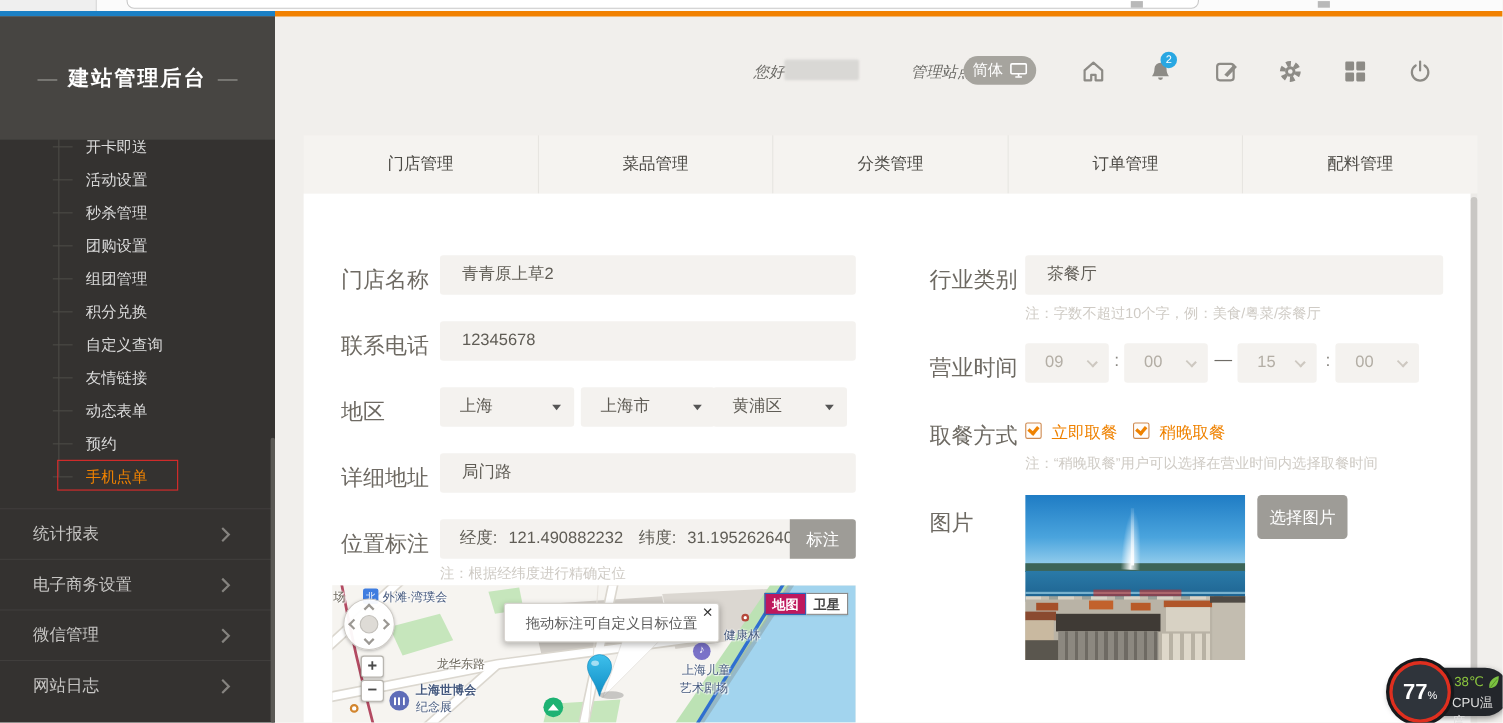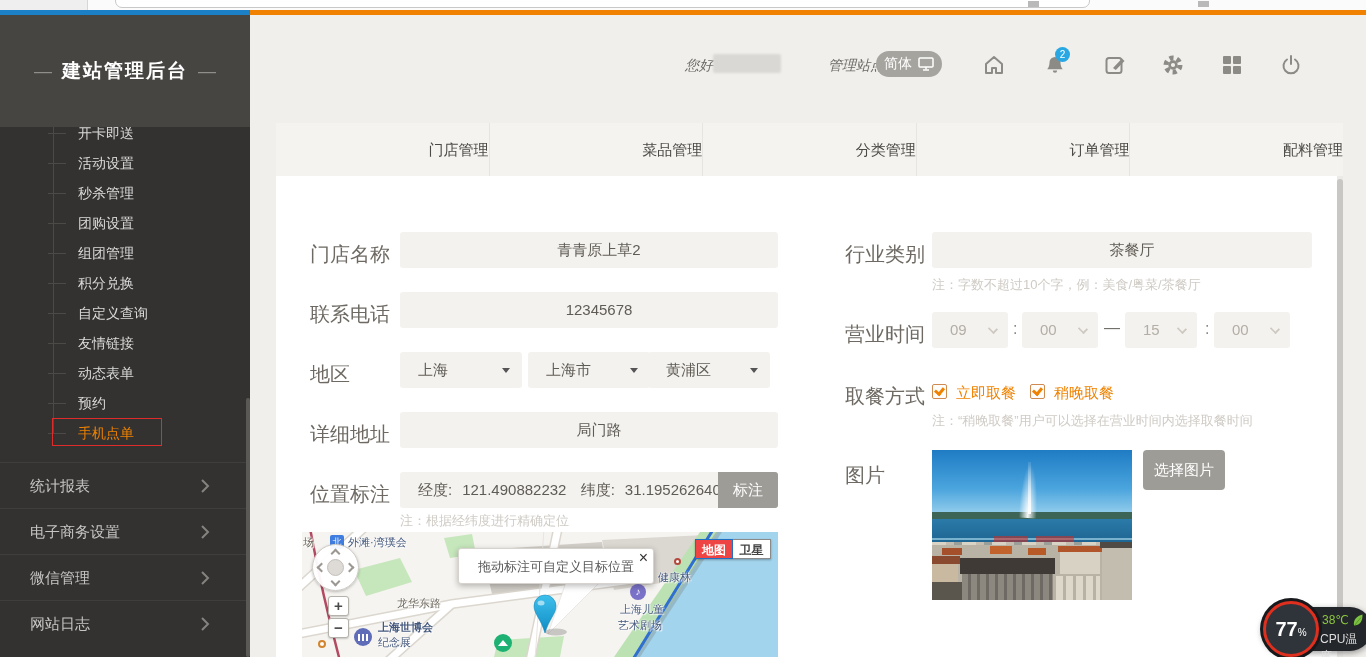--- a/index.html
+++ b/index.html
@@ -38,31 +38,31 @@
   .greet, .sitelbl { position:absolute; font-size:14px; color:#6b6a66;font-style:italic; }
   .blurname { position:absolute; left:713px; top:54px; width:68px; height:19px; background:#d9d8d5; border-radius:2px; filter:blur(1px); }
   .lang-pill { position:absolute; left:876px; top:51px; width:66px; height:26px; background:#a6a49e; border-radius:13px;
                color:#fff; font-size:14px; display:flex; align-items:center; justify-content:center; gap:6px; cursor:pointer; }
   .hicon { position:absolute; top:53px; width:24px; height:24px; color:#8d8b86; cursor:pointer; }
   .badge { position:absolute; left:1055px; top:47px; width:15px; height:15px; background:#29a7e2; border-radius:50%;
            color:#fff; font-size:10px; line-height:15px; text-align:center; z-index:2; }
 
   
   .tabbar { position:absolute; left:276px; top:123px; width:1067px; height:53px; background:#f5f3f0; display:flex; }
-  .tab { flex:1; line-height:53px; text-align:right; font-size:15px; color:#4c4a45; cursor:pointer; }
+  .tab { flex:1; line-height:53px; text-align:center; font-size:15px; color:#4c4a45; cursor:pointer; }
   .tab:not(:last-child) { border-right:1px solid #e7e5e1; }
 
   .panel { position:absolute; left:276px; top:176px; width:1061px; height:481px; background:#fff; }
   .vtrack { position:absolute; left:1337px; top:176px; width:6px; height:481px; background:#eceae7; }
   .vthumb { position:absolute; left:1337px; top:179px; width:6px; height:472px; background:#c9c7c4; border-radius:3px; }
 
   
   .flabel { position:absolute; font-size:20px; color:#6e6a63; }
   .ibox { position:absolute; height:36px; line-height:36px; background:#f4f2ef; border-radius:3px;
-          padding-left:20px; font-size:15px; color:#5f5c55;text-align:center; }
+          padding-left:20px; font-size:15px; color:#5f5c55; }
   .sel { position:absolute; height:36px; line-height:36px; background:#f4f2ef; border-radius:3px;
          padding-left:18px; font-size:15px; color:#5f5c55; cursor:pointer; }
   .sel .car { position:absolute; right:12px; top:16px; width:0; height:0;
               border-left:4px solid transparent; border-right:4px solid transparent; border-top:5px solid #555; }
   .hsel { color:#b3aea5; }
   .hsel .chev { position:absolute; right:11px; top:13px; width:8px; height:8px;
                 border-right:2px solid #cdc8c0; border-bottom:2px solid #cdc8c0; transform:rotate(45deg) scale(1,0.8); border-left:none; border-top:none; }
   .fnote { position:absolute; font-size:13px; color:#cfcbc5; white-space:nowrap; }
   .locbox { position:absolute; left:400px; top:472px; width:378px; height:36px; background:#f4f2ef; border-radius:3px;
             line-height:36px; font-size:15px; color:#5f5c55; padding-left:18px; white-space:nowrap; }
@@ -103,21 +103,21 @@
   .pan .a { position:absolute; width:7px; height:7px; border-left:2px solid #9b9893; border-bottom:2px solid #9b9893; }
   .pan .up    { left:19px; top:5px;  transform:rotate(135deg); }
   .pan .down  { left:19px; top:33px; transform:rotate(-45deg); }
   .pan .left  { left:5px;  top:19px; transform:rotate(45deg); }
   .pan .right { left:33px; top:19px; transform:rotate(225deg); }
   .zbtn { position:absolute; left:26px; width:21px; height:20px; background:#fff; border:1px solid #b5b2ac; border-radius:3px;
           font-size:15px; font-weight:bold; color:#4a4a4a; line-height:18px; text-align:center;
           box-shadow:0 1px 2px rgba(0,0,0,.2); cursor:pointer; }
   .maptype { position:absolute; left:393px; top:7px; display:flex; box-shadow:0 1px 2px rgba(0,0,0,.3); }
   .mt { width:38px; height:20px; line-height:20px; text-align:center; font-size:12px; font-weight:bold; cursor:pointer; }
-  .mt-map { background:#ef4444; color:#fff; border:1px solid #1f6fc2; }
+  .mt-map { background:#be185d; color:#fff; border:1px solid #1f6fc2; }
   .mt-sat { background:#fff; color:#444; border:1px solid #8a8a8a; border-left:none; }
   .mtip { position:absolute; left:156px; top:16px; width:196px; height:36px; background:#fff; border:1px solid #d6d3ce;
           border-radius:3px; box-shadow:0 2px 6px rgba(0,0,0,.28); line-height:36px; text-align:center;
           font-size:13px; color:#5a5a5a; }
   .mtip .x { position:absolute; right:5px; top:-9px; font-size:16px; color:#333; cursor:pointer; }
 
   
   .photo { position:absolute; left:932px; top:450px; width:200px; height:150px; overflow:hidden; }
   .photo .sky { position:absolute; left:0; top:0; width:200px; height:70px;
                 background:linear-gradient(180deg,#1f7cc4 0%,#4aa4dd 55%,#a6d8f0 100%); }

